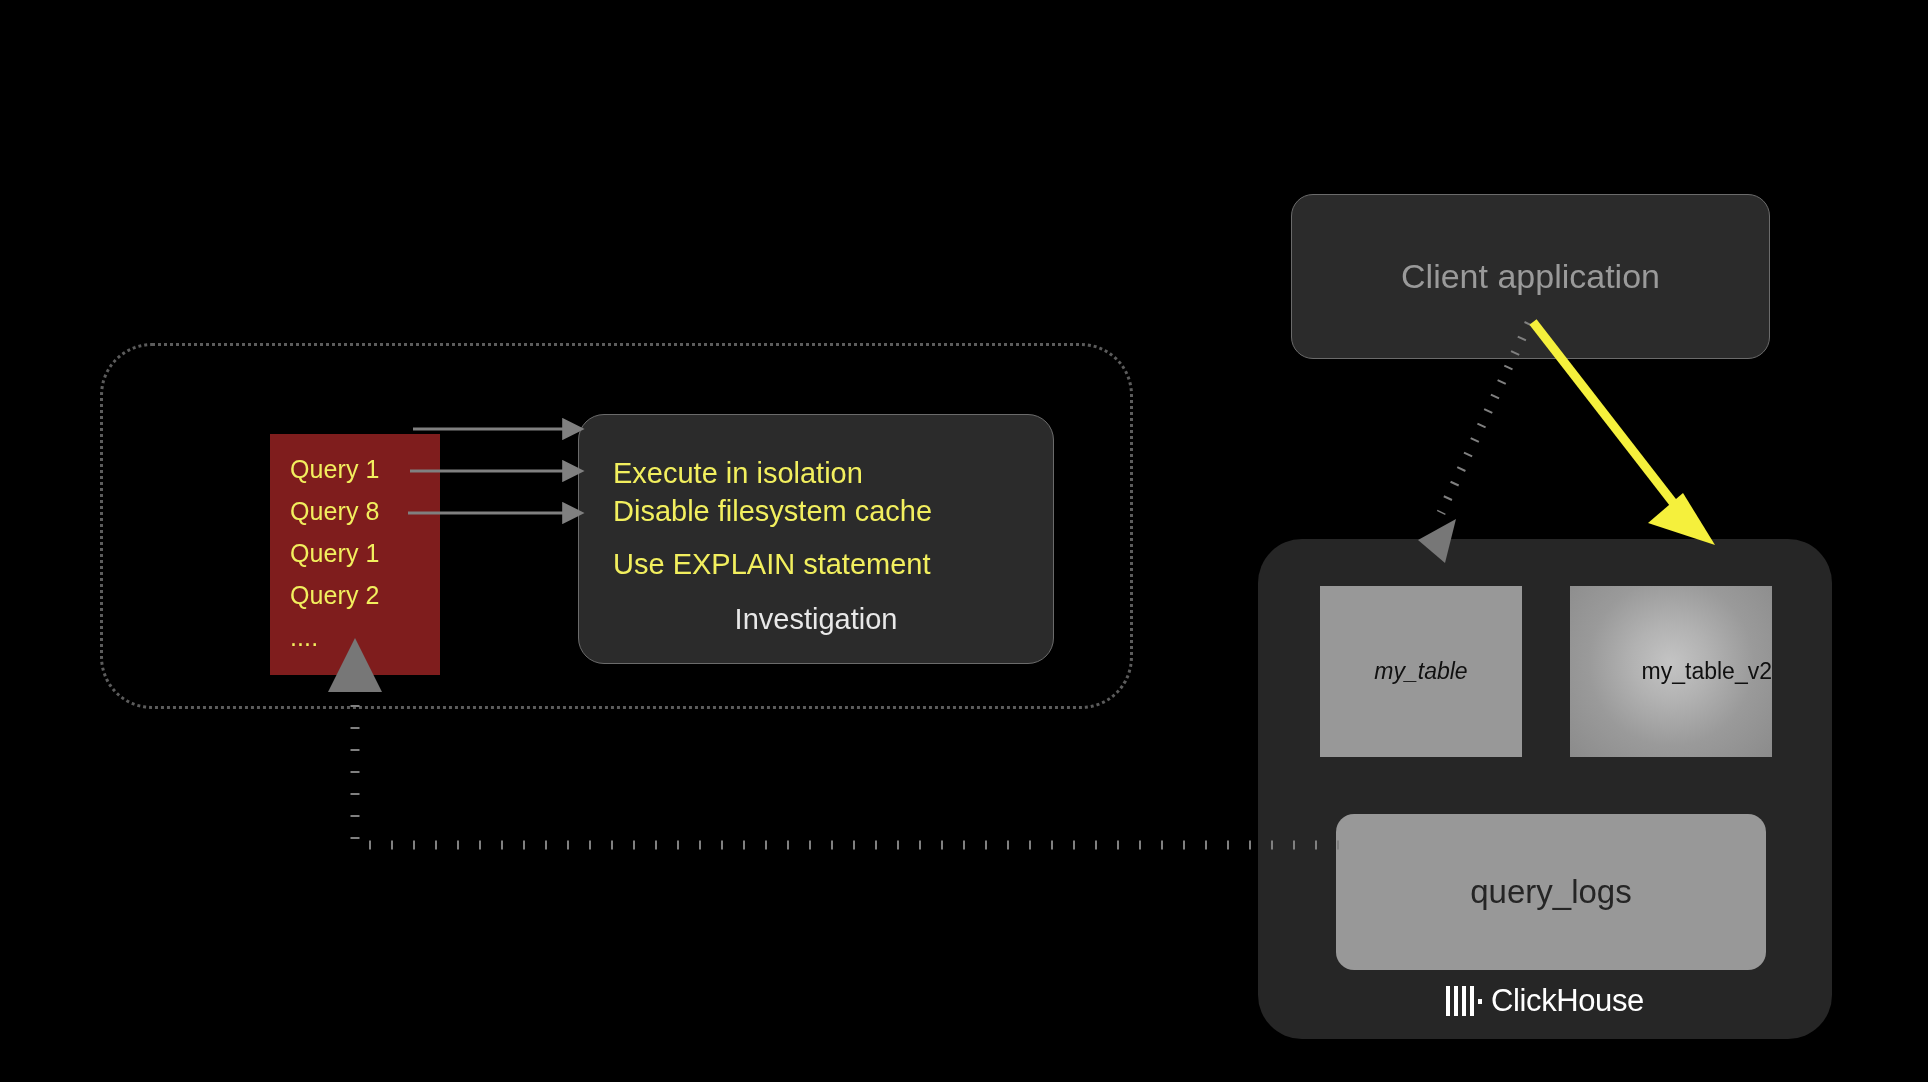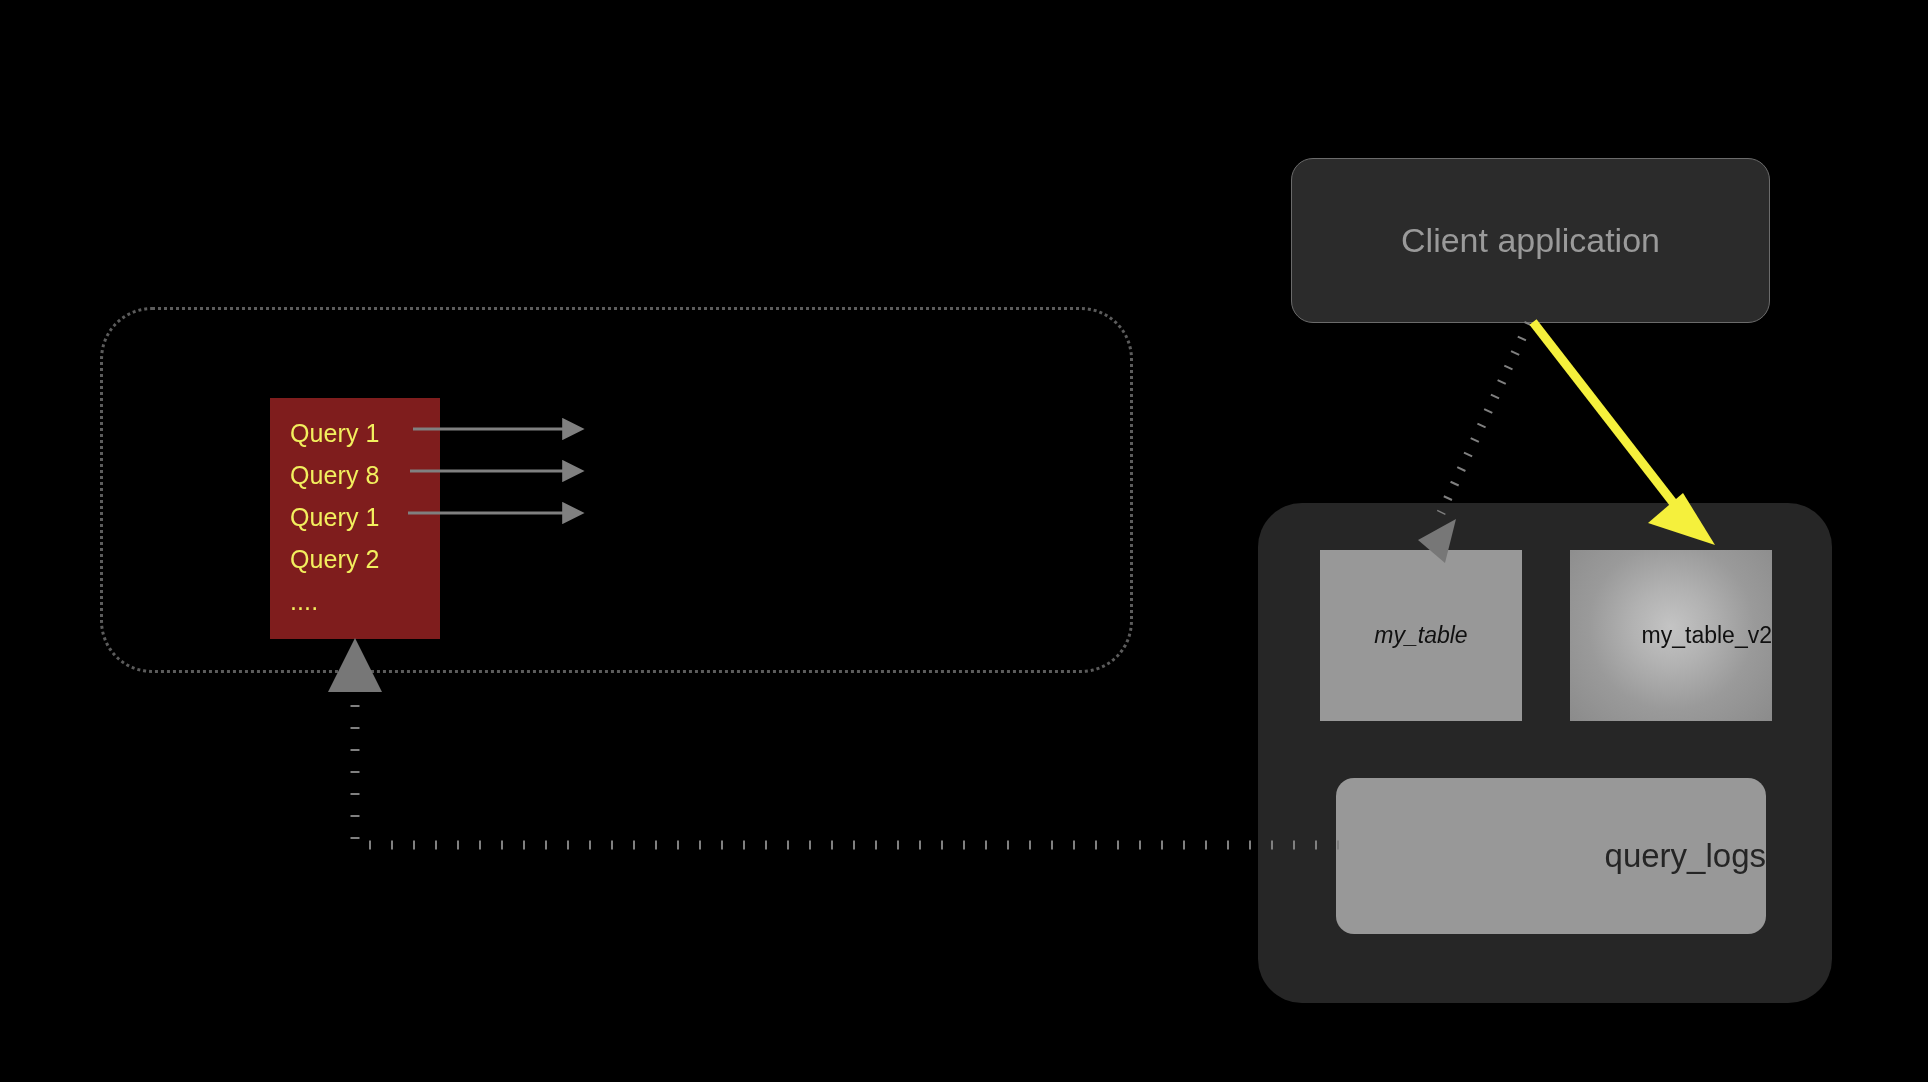--- a/index.html
+++ b/index.html
@@ -13,21 +13,21 @@
   }
   #stage {
     position: relative;
     width: 1928px;
     height: 1082px;
     background: #000000;
     overflow: hidden;
   }
 
   
-  .abs { position: absolute; }
+  .abs { position: absolute; margin-top: 36px; }
   .center-text {
     display: flex;
     align-items: center;
     justify-content: center;
     text-align: center;
   }
 
   
   #investigation-container {
     left: 100px;
@@ -134,21 +134,20 @@
   #query-logs-box {
     position: absolute;
     left: 78px;
     top: 275px;
     width: 430px;
     height: 156px;
     background: #989898;
     border-radius: 18px;
     color: #252525;
     font-size: 33px;
-    justify-content: flex-end;
   }
   #clickhouse-logo {
     position: absolute;
     left: 0;
     right: 0;
     bottom: 20px;
     display: flex;
     align-items: center;
     justify-content: center;
     gap: 9px;
@@ -194,39 +193,55 @@
   <div class="abs" id="investigation-container"></div>
 
   <div class="abs" id="query-list-panel">
     <div class="query-item">Query 1</div>
     <div class="query-item">Query 8</div>
     <div class="query-item">Query 1</div>
     <div class="query-item">Query 2</div>
     <div class="query-item">....</div>
   </div>
 
+  <div class="abs" id="investigation-panel">
+    <div class="invest-line" id="invest-line-0">Execute in isolation</div>
+    <div class="invest-line" id="invest-line-1">Disable filesystem cache</div>
+    <div class="invest-line" id="invest-line-2">Use EXPLAIN statement</div>
+    <div id="investigation-title">Investigation</div>
+  </div>
 
   <div class="abs center-text" id="client-application">
     <span>Client application</span>
   </div>
 
   <div class="abs" id="clickhouse-panel">
 
     <div class="table-box center-text" id="table-box-0">
       <span>my_table</span>
     </div>
 
     <div class="table-box center-text" id="table-box-1">
       <span>my_table_v2</span>
     </div>
 
     <div class="center-text" id="query-logs-box">
       <span>query_logs</span>
     </div>
 
+    <div id="clickhouse-logo">
+      <span id="clickhouse-logo-mark">
+        <span class="bar"></span>
+          <span class="bar"></span>
+          <span class="bar"></span>
+          <span class="bar"></span>
+          <span class="dot"></span>
+      </span>
+      <span id="clickhouse-logo-text">ClickHouse</span>
+    </div>
   </div>
 
   <svg id="arrow-layer" viewBox="0 0 1928 1082">
     <defs>
       <marker id="gray-head" markerWidth="7" markerHeight="7" refX="1.2" refY="3.5" orient="auto" markerUnits="strokeWidth">
         <path d="M0,0 L7,3.5 L0,7 z" fill="#808080"></path>
       </marker>
       <marker id="yellow-head" markerWidth="5" markerHeight="5" refX="0.6" refY="2.5" orient="auto" markerUnits="strokeWidth">
         <path d="M0,0 L5,2.5 L0,5 z" fill="#f5f03c"></path>
       </marker>

